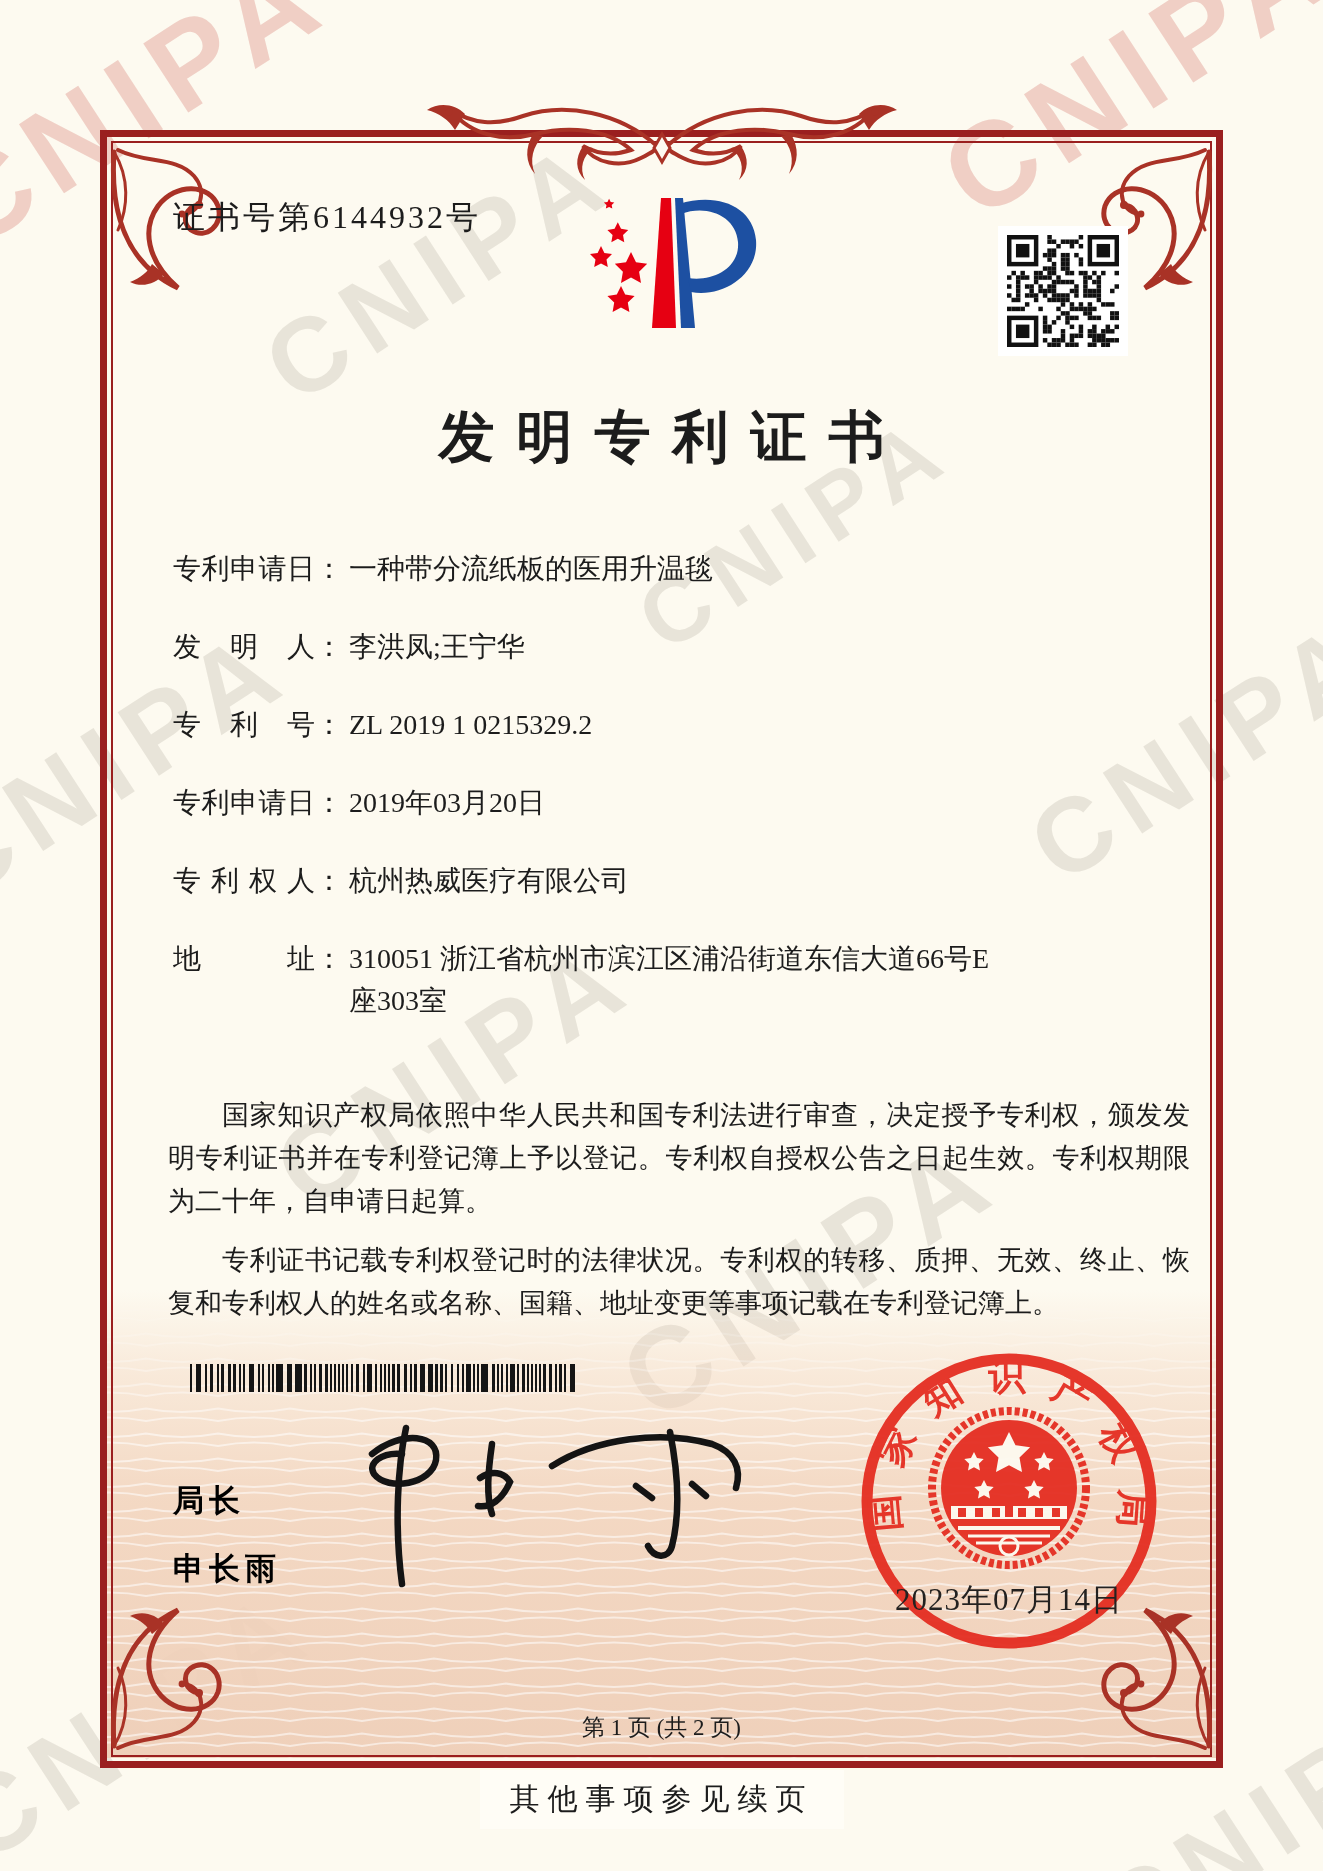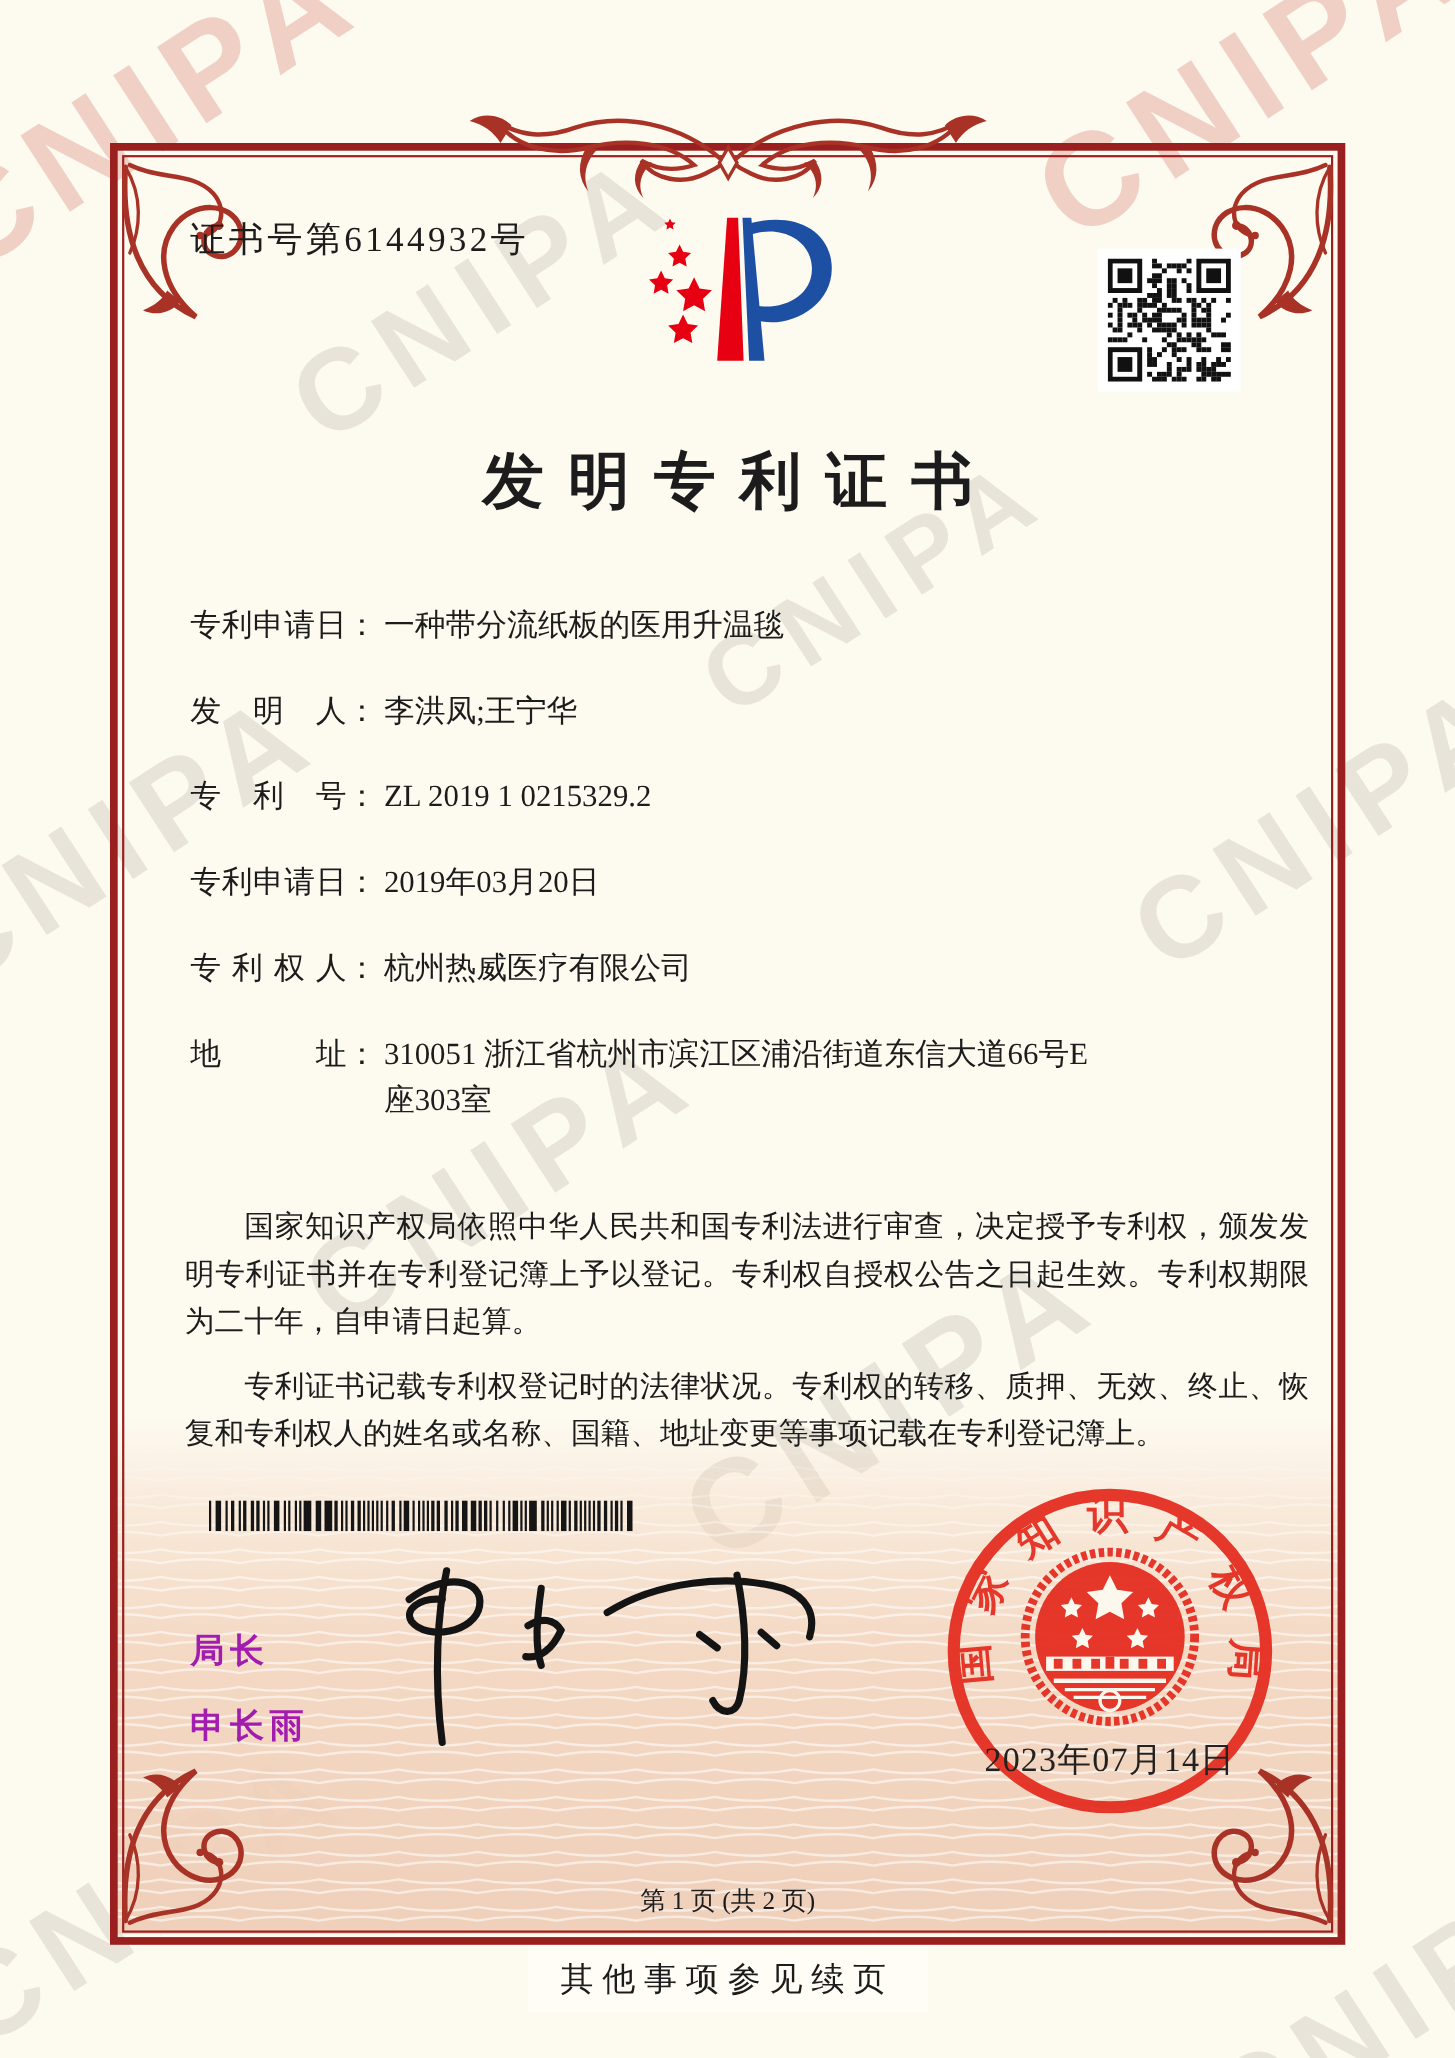--- a/index.html
+++ b/index.html
@@ -48,21 +48,21 @@
 
   
   .paras{position:absolute;left:168px;top:1094px;width:1022px;font-size:27px;
       line-height:43px;text-align:justify;z-index:2;}
   .paras p{margin:0 0 16px 0;text-indent:2em;}
 
   
   .barcode{position:absolute;left:190px;top:1364px;width:392px;height:28px;z-index:2;}
   .commish{position:absolute;left:173px;top:1480px;z-index:2;
       font-family:"Liberation Sans","DejaVu Sans",sans-serif;font-weight:bold;
-      font-size:31px;letter-spacing:5px;color:#a21caf;}
+      font-size:31px;letter-spacing:5px;color:#000000;}
   .commish .name{margin-top:26px;}
   .autograph{position:absolute;left:340px;top:1402px;width:430px;height:205px;z-index:2;}
   .seal{position:absolute;left:858px;top:1350px;width:302px;height:302px;z-index:3;}
   .page-info{position:absolute;left:0;right:0;top:1712px;text-align:center;font-size:23px;z-index:2;}
   .note-box{position:absolute;left:50%;top:1770px;transform:translateX(-50%);
       background:#fffdf6;padding:9px 30px;z-index:2;}
   .note-box span{font-size:30px;letter-spacing:8px;}
 </style>
 </head>
 <body>

